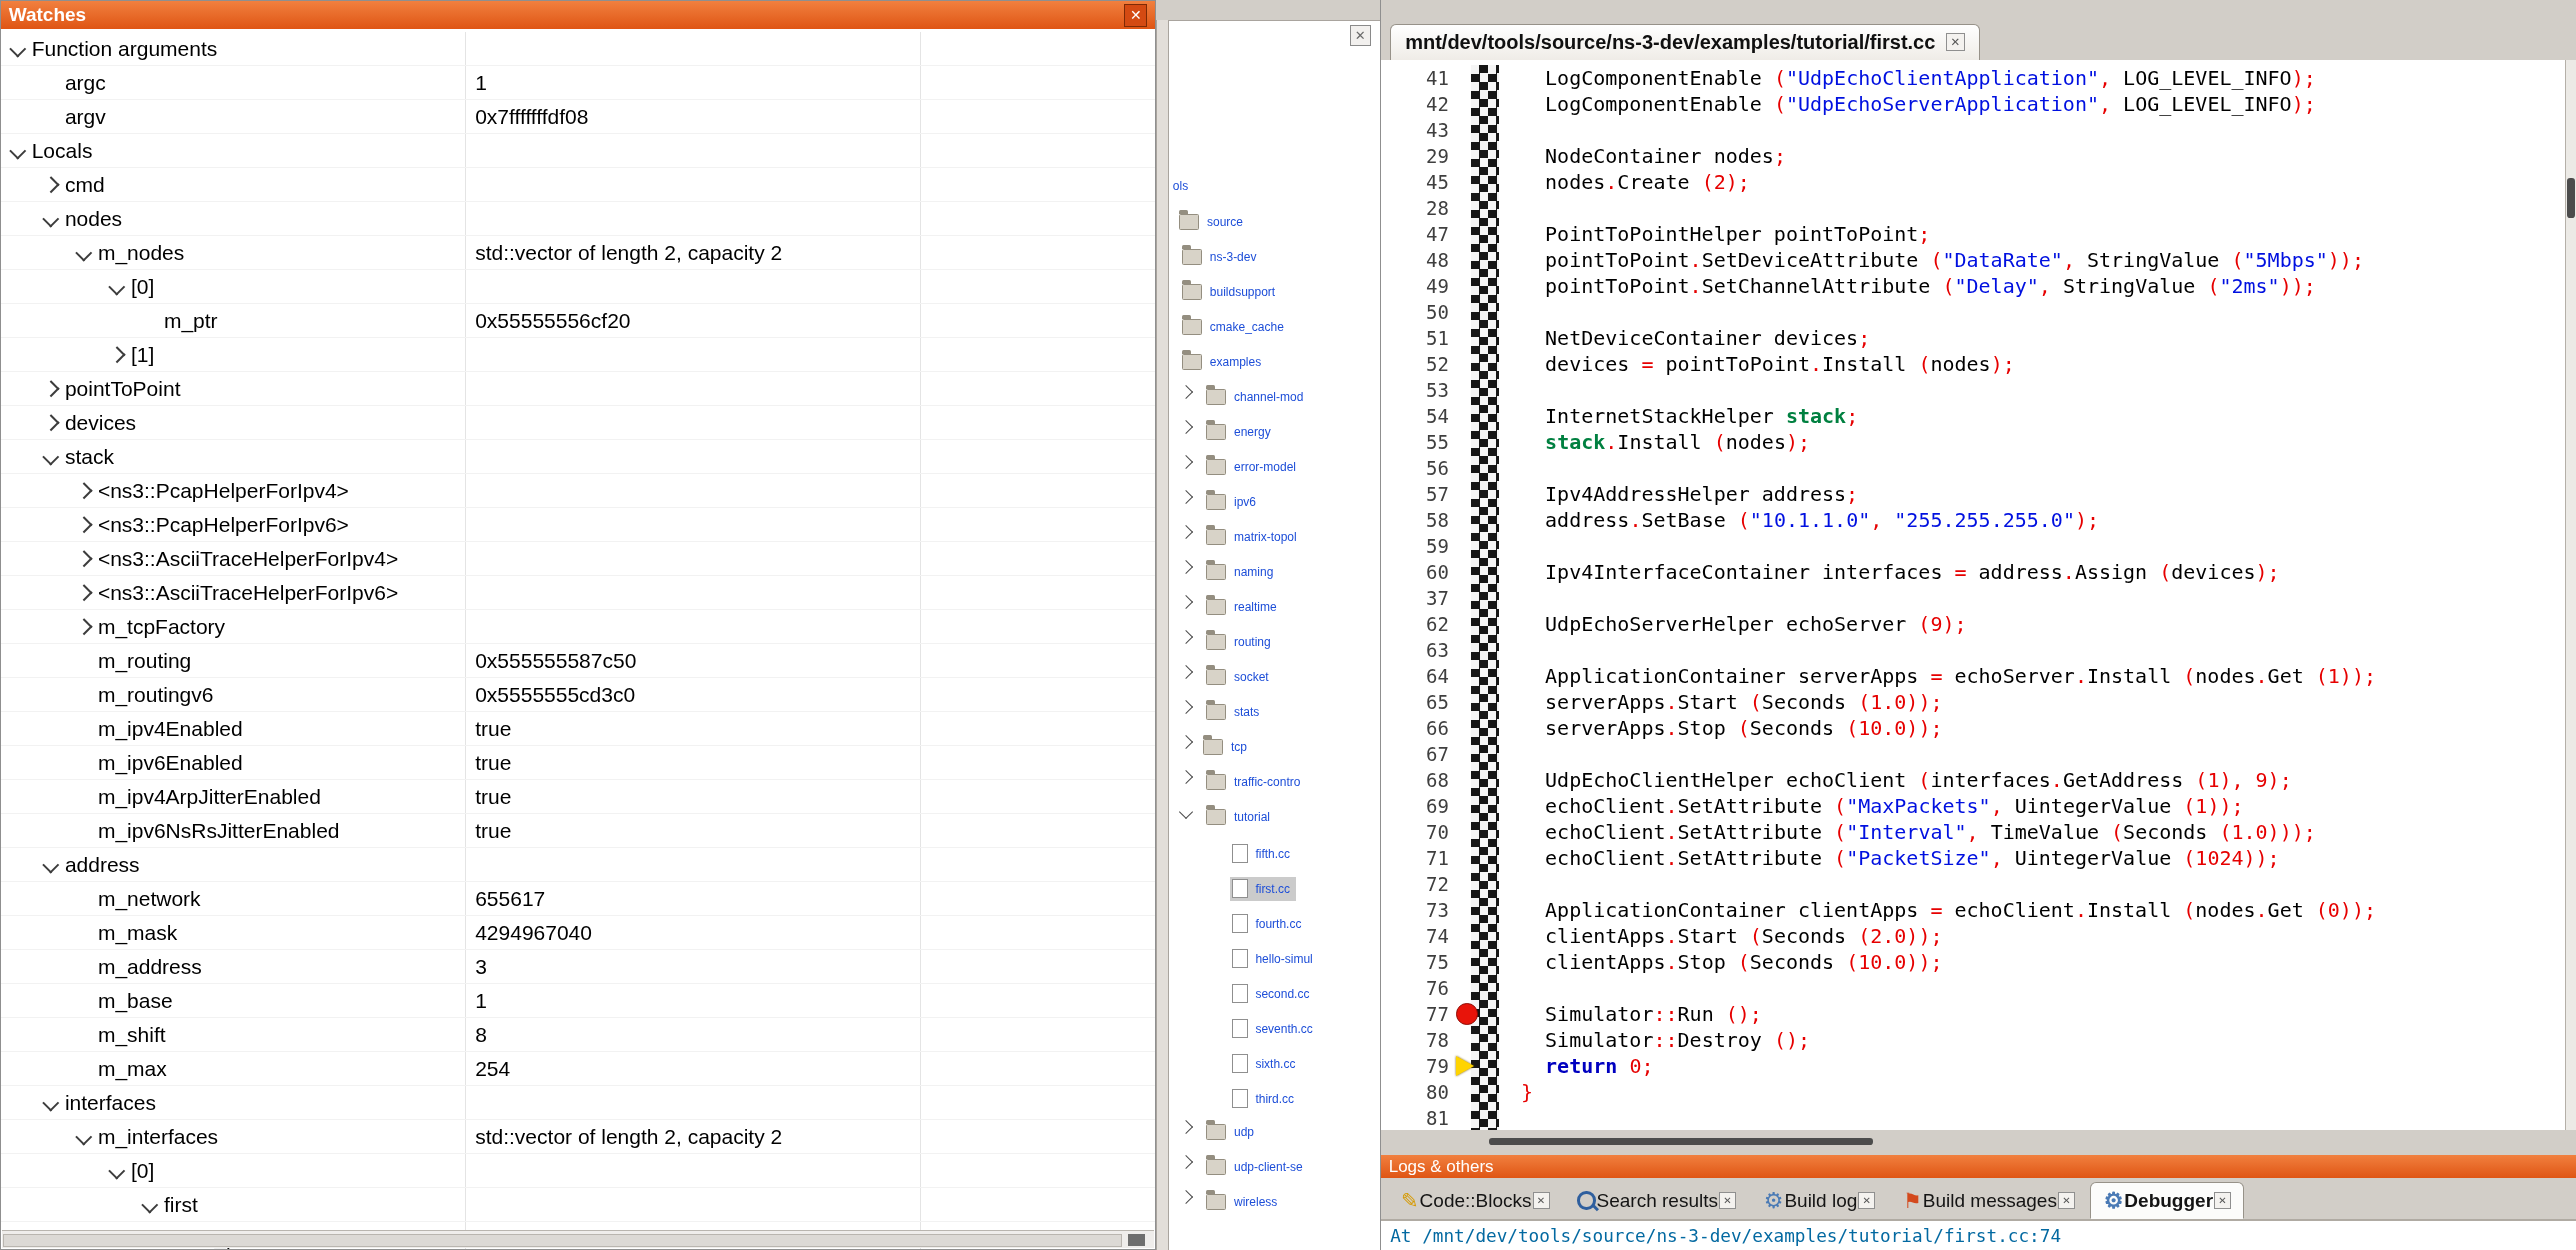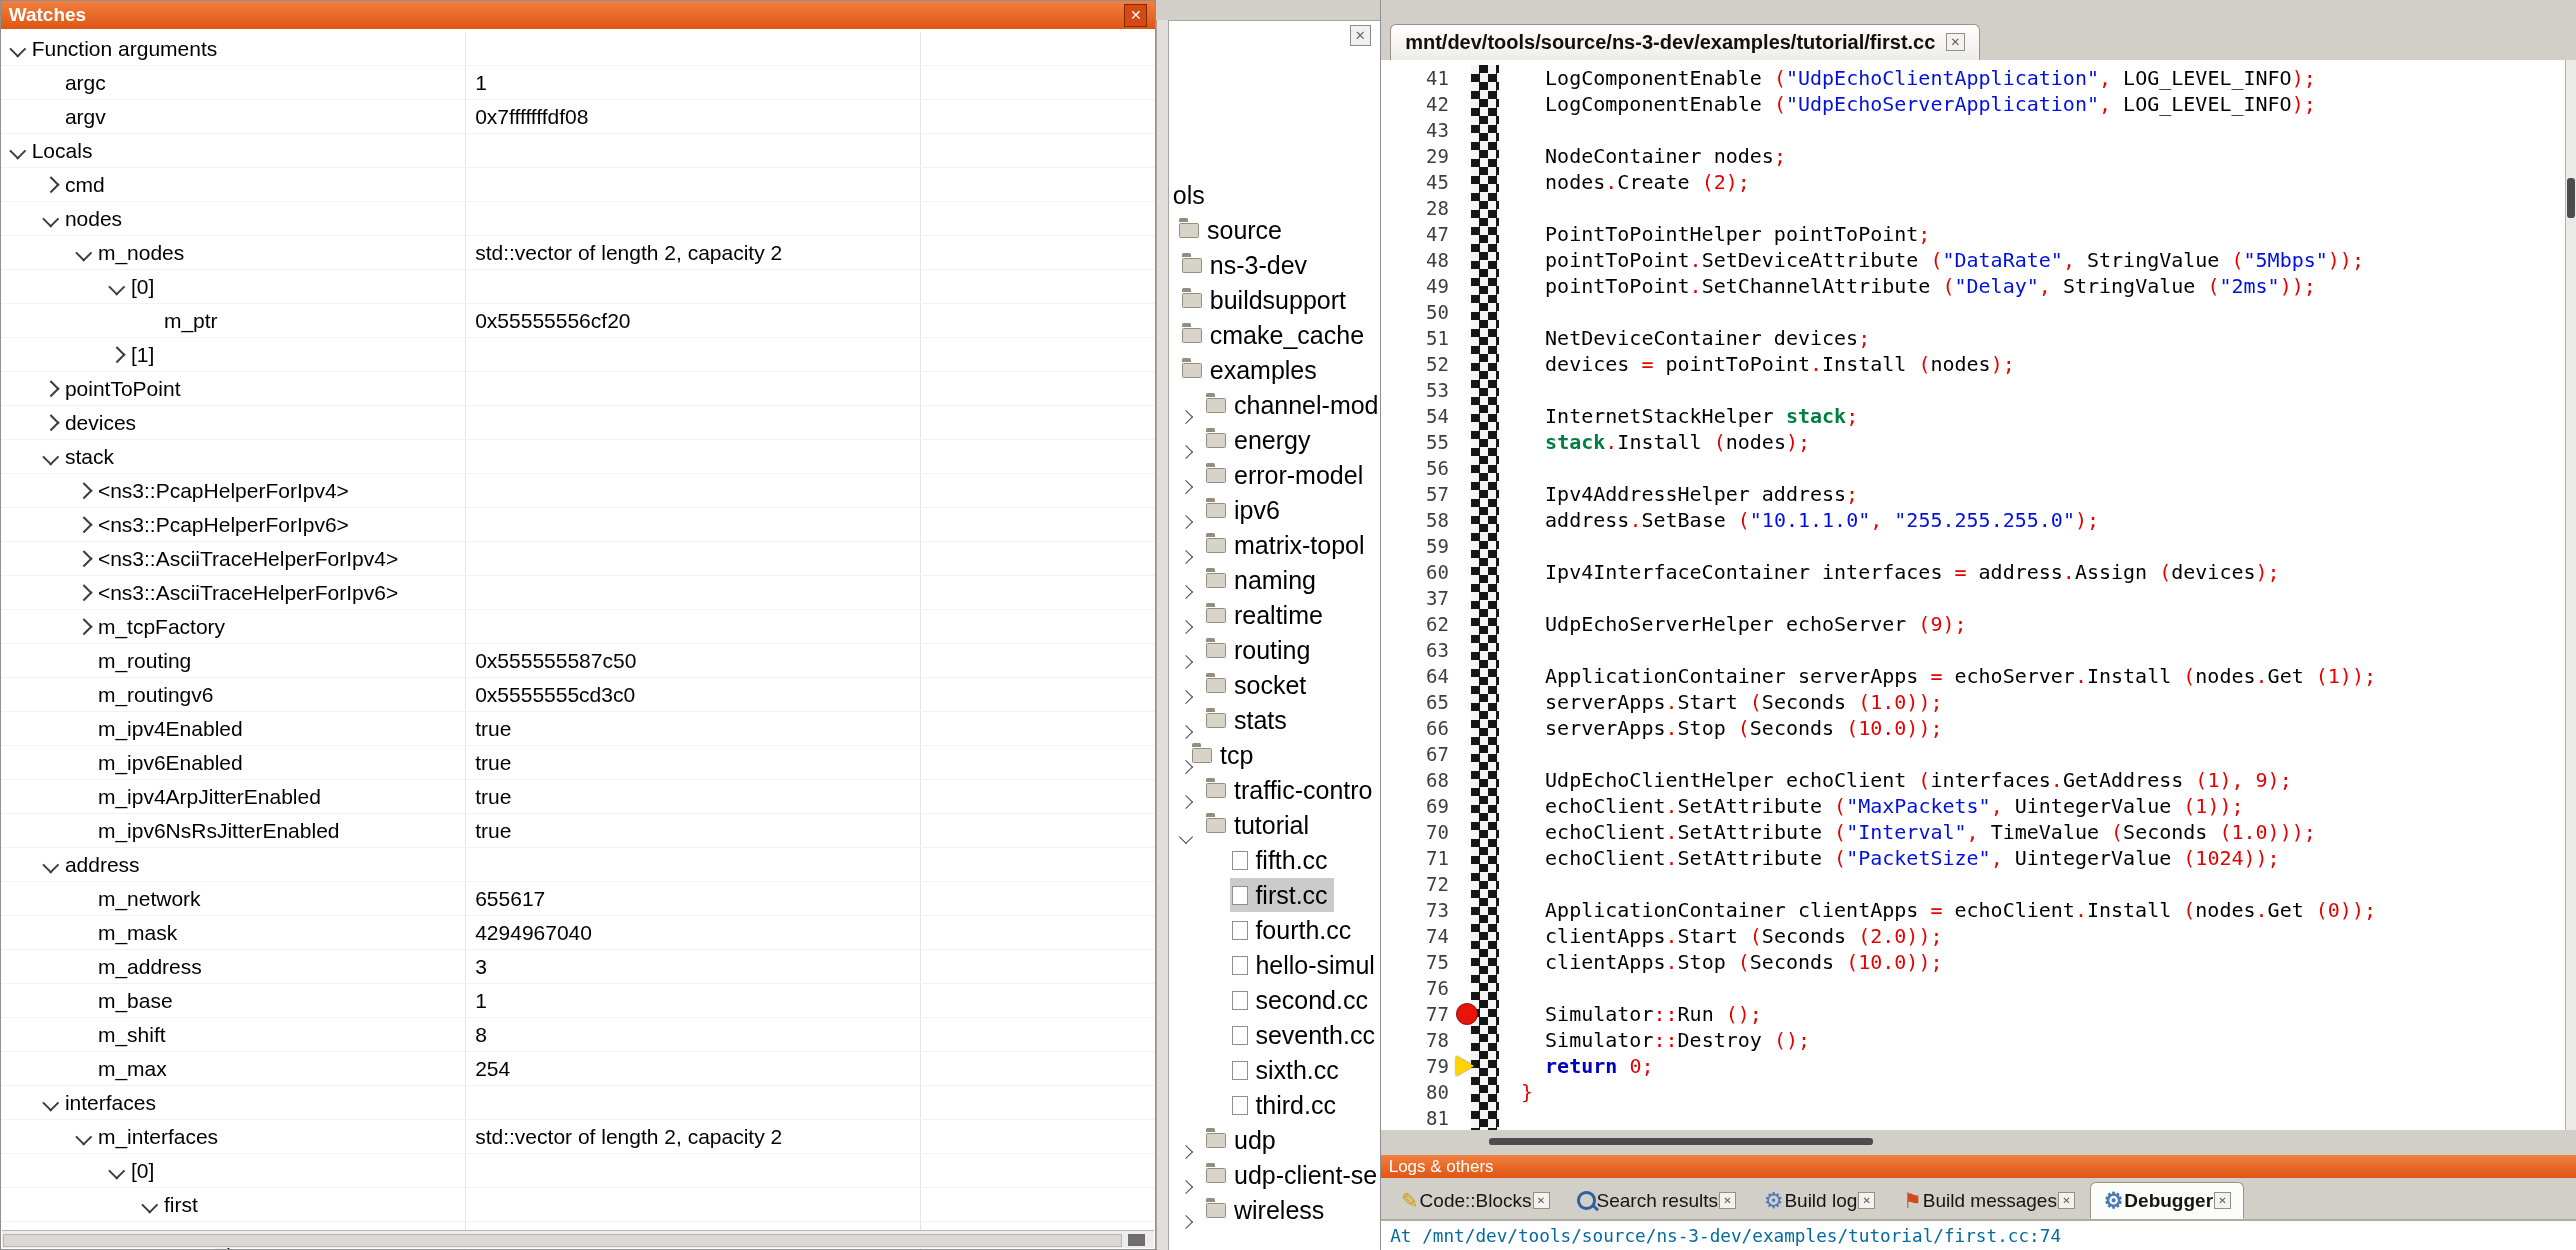--- a/index.html
+++ b/index.html
@@ -34,21 +34,21 @@
 
   
   #mgmt-splitter{position:absolute;left:1156px;top:20px;width:13px;bottom:0;background:#e2ded9;
     border-left:0.8px solid #a9a49e;border-right:0.8px solid #a9a49e;box-sizing:border-box;z-index:10}
   #mgmt-panel{position:absolute;left:1169px;top:20px;width:211px;bottom:0;background:#fff;
     border-top:0.8px solid #a9a49e;overflow:hidden;z-index:5}
   #mgmt-close{position:absolute;top:3.8px;right:9.2px;width:21px;height:21px;border:1.5px solid #8a8a8a;
     color:#6a6a6a;font-size:13px;display:flex;align-items:center;justify-content:center;background:#f2f0ee;box-sizing:border-box}
   #mgmt-close::before{content:"✕"}
   #mgmt-tree{position:absolute;top:156px;left:0;right:0}
-  .titem{height:35px;display:flex;align-items:flex-end;font-size:25px;color:#000000;position:relative;white-space:nowrap}
+  .titem{height:35px;display:flex;align-items:flex-start;font-size:12px;color:#1d4ed8;position:relative;white-space:nowrap}
   .titem .chev{position:absolute;width:10px;height:10px;border-right:1.9px solid #4a4a4a;border-bottom:1.9px solid #4a4a4a}
   .tlabelwrap{display:flex;align-items:center;padding:2.3px 6.1px 2.3px 2.3px}
   .tlabelwrap.sel{background:#cbcbcb}
   .ic-folder{flex:none;width:20px;height:15.4px;background:#d8d3c8;border:1.5px solid #948e80;border-radius:1.5px;
     margin-right:7.7px;position:relative;box-sizing:border-box}
   .ic-folder::before{content:"";position:absolute;top:-5.4px;left:-1.5px;width:9.2px;height:3.8px;background:#948e80;border-radius:1.5px 1.5px 0 0}
   .ic-file{flex:none;width:15.4px;height:19px;background:#fff;border:1.5px solid #8f8f8f;margin-right:7.7px;box-sizing:border-box}
 
   
   #editor-region{position:absolute;left:1380px;top:0;right:0;bottom:0;background:#d2cec8;border-left:0.8px solid #8f8f8f;box-sizing:border-box}
@@ -539,21 +539,21 @@
           <span>socket</span>
         </span>
       </div>
       <div class="titem" style="padding-left: 35px;">
         <span class="chev closed" style="left: 12.3px;"></span>
         <span class="tlabelwrap">
           <span class="ic-folder"></span>
           <span>stats</span>
         </span>
       </div>
-      <div class="titem" style="padding-left: 21px;">
+      <div class="titem" style="padding-left: 32px;">
         <span class="chev closed" style="left: 12.3px;"></span>
         <span class="tlabelwrap">
           <span class="ic-folder"></span>
           <span>tcp</span>
         </span>
       </div>
       <div class="titem" style="padding-left: 35px;">
         <span class="chev closed" style="left: 12.3px;"></span>
         <span class="tlabelwrap">
           <span class="ic-folder"></span>

